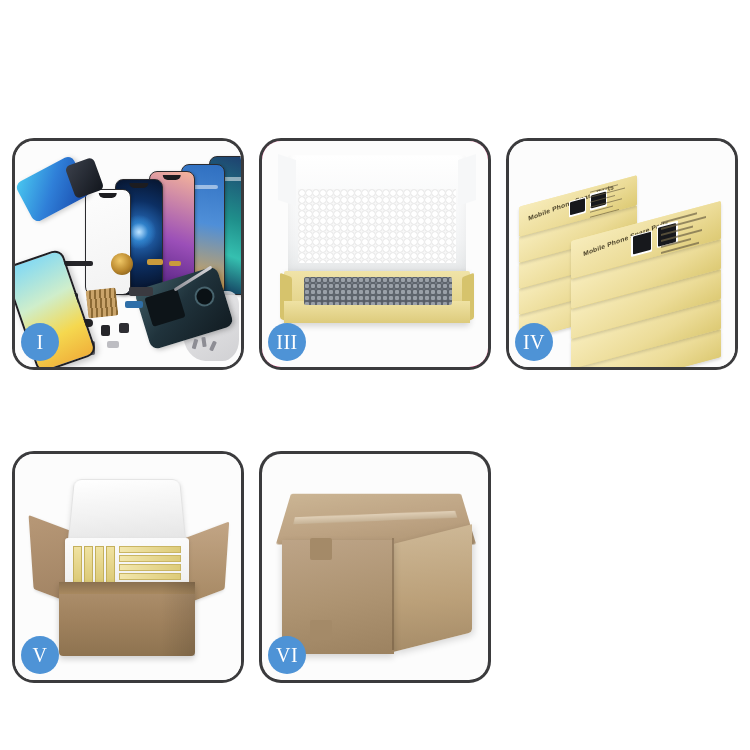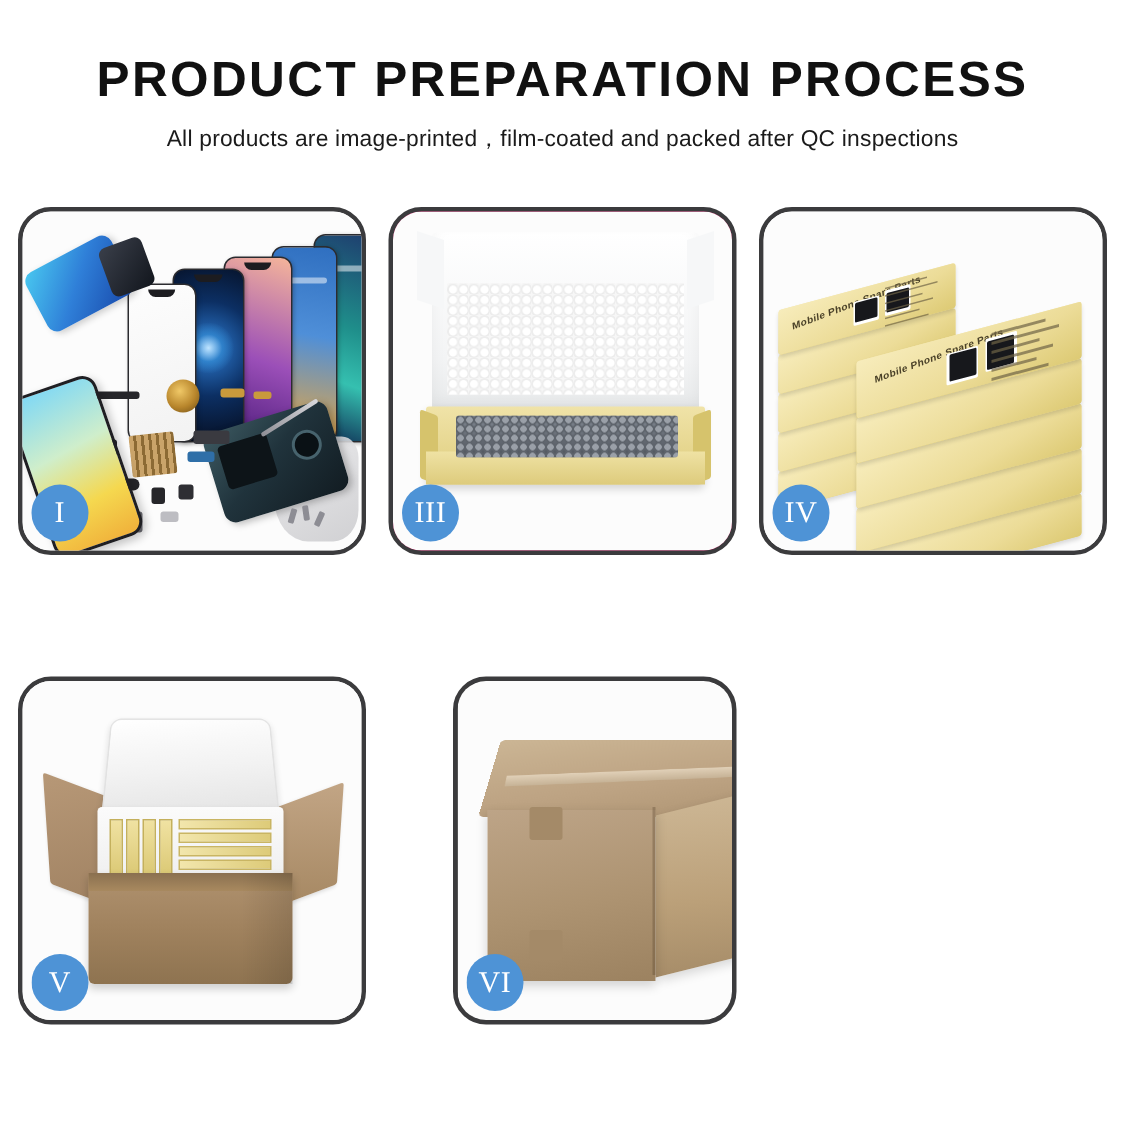--- a/index.html
+++ b/index.html
@@ -320,21 +320,21 @@
     border-radius: 0 0 4px 4px;
     box-shadow: 0 3px 6px rgba(0,0,0,.18);
   }
   .cartonbody::before {
     content:""; position:absolute; left:0; right:0; top:0; height: 12px;
     background: linear-gradient(180deg,#8a7050,#a8895f);
   }
   .cartonbody .shade { position:absolute; right:0; top:0; bottom:0; width: 34px; background: linear-gradient(90deg,rgba(0,0,0,0),rgba(0,0,0,.12)); }
 
   
-  .p6 { background: #000000; margin-left: 43px; }
+  .p6 { background: #000000; }
   .cartonTop {
     position: absolute; left: 22px; top: 30px; width: 184px; height: 66px;
     background: linear-gradient(170deg,#cbb594 0%,#bda383 60%,#ae9472 100%);
     transform: perspective(260px) rotateX(40deg);
     border-radius: 3px;
   }
   .cartonTop .tape {
     position: absolute; left: 6%; right: 6%; top: 44%; height: 9px;
     background: linear-gradient(180deg,rgba(226,210,186,.95),rgba(199,180,152,.9));
     transform: rotate(-3deg);
@@ -357,24 +357,20 @@
   .cartonEdge {
     position: absolute; left: 130px; top: 84px; width: 2px; height: 112px;
     background: rgba(90,70,45,.35);
   }
 </style>
 </head>
 <body>
 
 <div class="page">
 
-  <div class="header">
-    <div class="title">PRODUCT PREPARATION PROCESS</div>
-    <div class="subtitle">All products are image-printed，film-coated and packed after QC inspections</div>
-  </div>
 
   <div class="grid">
 
     <div class="panel p1">
       <div class="stage">
         <div class="blue-screen"></div>
         <div class="fan">
           <div class="ph ph5">
               <span class="statusbar"></span>
             </div>

